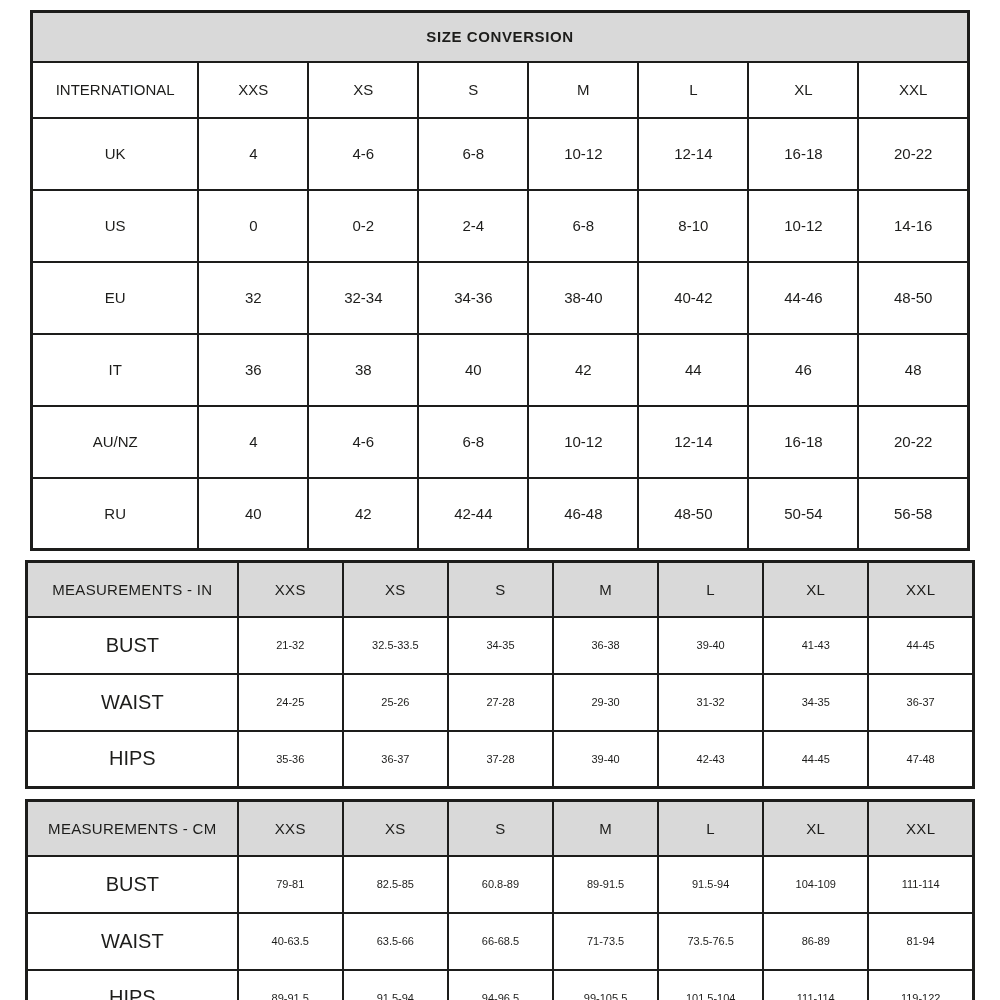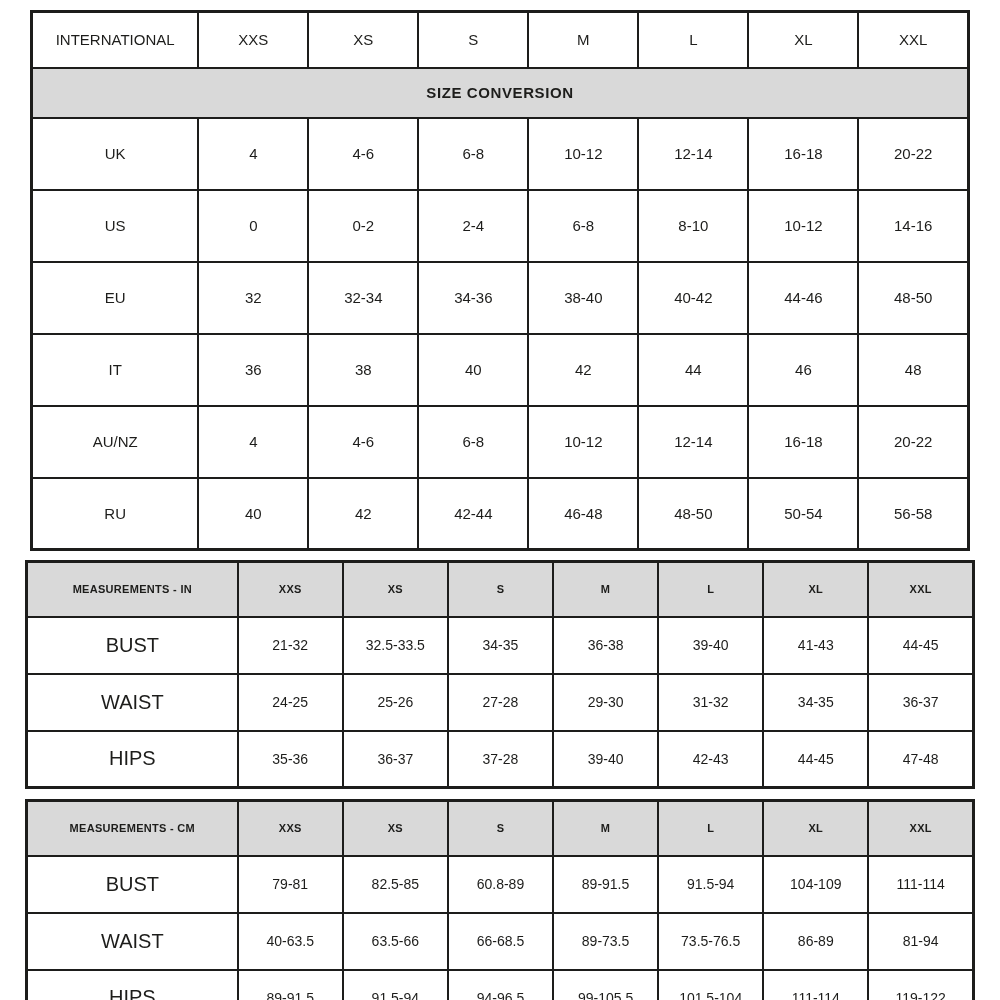--- a/index.html
+++ b/index.html
@@ -50,60 +50,60 @@
   .conv-header-cell {
     background: #ffffff;
     font-weight: normal;
     font-size: 15px;
     height: 56px;
   }
   .conv-table td { font-size: 15px; height: 72px; }
 
   .meas-header-cell {
     background: #d9d9d9;
-    font-size: 11px;
-    font-weight: bold;
+    font-size: 15px;
+    font-weight: normal;
     height: 55px;
     letter-spacing: .3px;
   }
   .meas-table td.label-cell { font-size: 20px; height: 57px; margin-left: 24px; }
-  .meas-table td.value-cell { font-size: 14px; height: 57px; }
+  .meas-table td.value-cell { font-size: 11px; height: 57px; }
 </style>
 </head>
 <body>
 
 <div class="page">
 
 
   <div class="conv-wrap">
     <table class="conv-table">
       <colgroup>
         <col style="width:17.8%">
         <col style="width:11.74%">
           <col style="width:11.74%">
           <col style="width:11.74%">
         <col style="width:11.74%">
           <col style="width:11.74%">
           <col style="width:11.74%">
           <col style="width:11.74%">
       </colgroup>
       <thead>
+        <tr>
+          <th class="banner-cell" colspan="8">SIZE CONVERSION</th>
+        </tr>
         <tr id="conv-header-row">
             <th class="conv-header-cell">INTERNATIONAL</th>
             <th class="conv-header-cell">XXS</th>
             <th class="conv-header-cell">XS</th>
             <th class="conv-header-cell">S</th>
             <th class="conv-header-cell">M</th>
             <th class="conv-header-cell">L</th>
             <th class="conv-header-cell">XL</th>
             <th class="conv-header-cell">XXL</th>
           </tr>
-        <tr>
-          <th class="banner-cell" colspan="8">SIZE CONVERSION</th>
-        </tr>
       </thead>
       <tbody id="conv-body">
           <tr>
             <td class="label-cell">UK</td>
             <td class="value-cell">4</td>
             <td class="value-cell">4-6</td>
             <td class="value-cell">6-8</td>
             <td class="value-cell">10-12</td>
             <td class="value-cell">12-14</td>
             <td class="value-cell">16-18</td>
@@ -255,21 +255,21 @@
             <td class="value-cell">89-91.5</td>
             <td class="value-cell">91.5-94</td>
             <td class="value-cell">104-109</td>
             <td class="value-cell">111-114</td>
           </tr>
           <tr>
             <td class="label-cell">WAIST</td>
             <td class="value-cell">40-63.5</td>
             <td class="value-cell">63.5-66</td>
             <td class="value-cell">66-68.5</td>
-            <td class="value-cell">89-73.5</td>
+            <td class="value-cell">71-73.5</td>
             <td class="value-cell">73.5-76.5</td>
             <td class="value-cell">86-89</td>
             <td class="value-cell">81-94</td>
           </tr>
           <tr>
             <td class="label-cell">HIPS</td>
             <td class="value-cell">89-91.5</td>
             <td class="value-cell">91.5-94</td>
             <td class="value-cell">94-96.5</td>
             <td class="value-cell">99-105.5</td>

